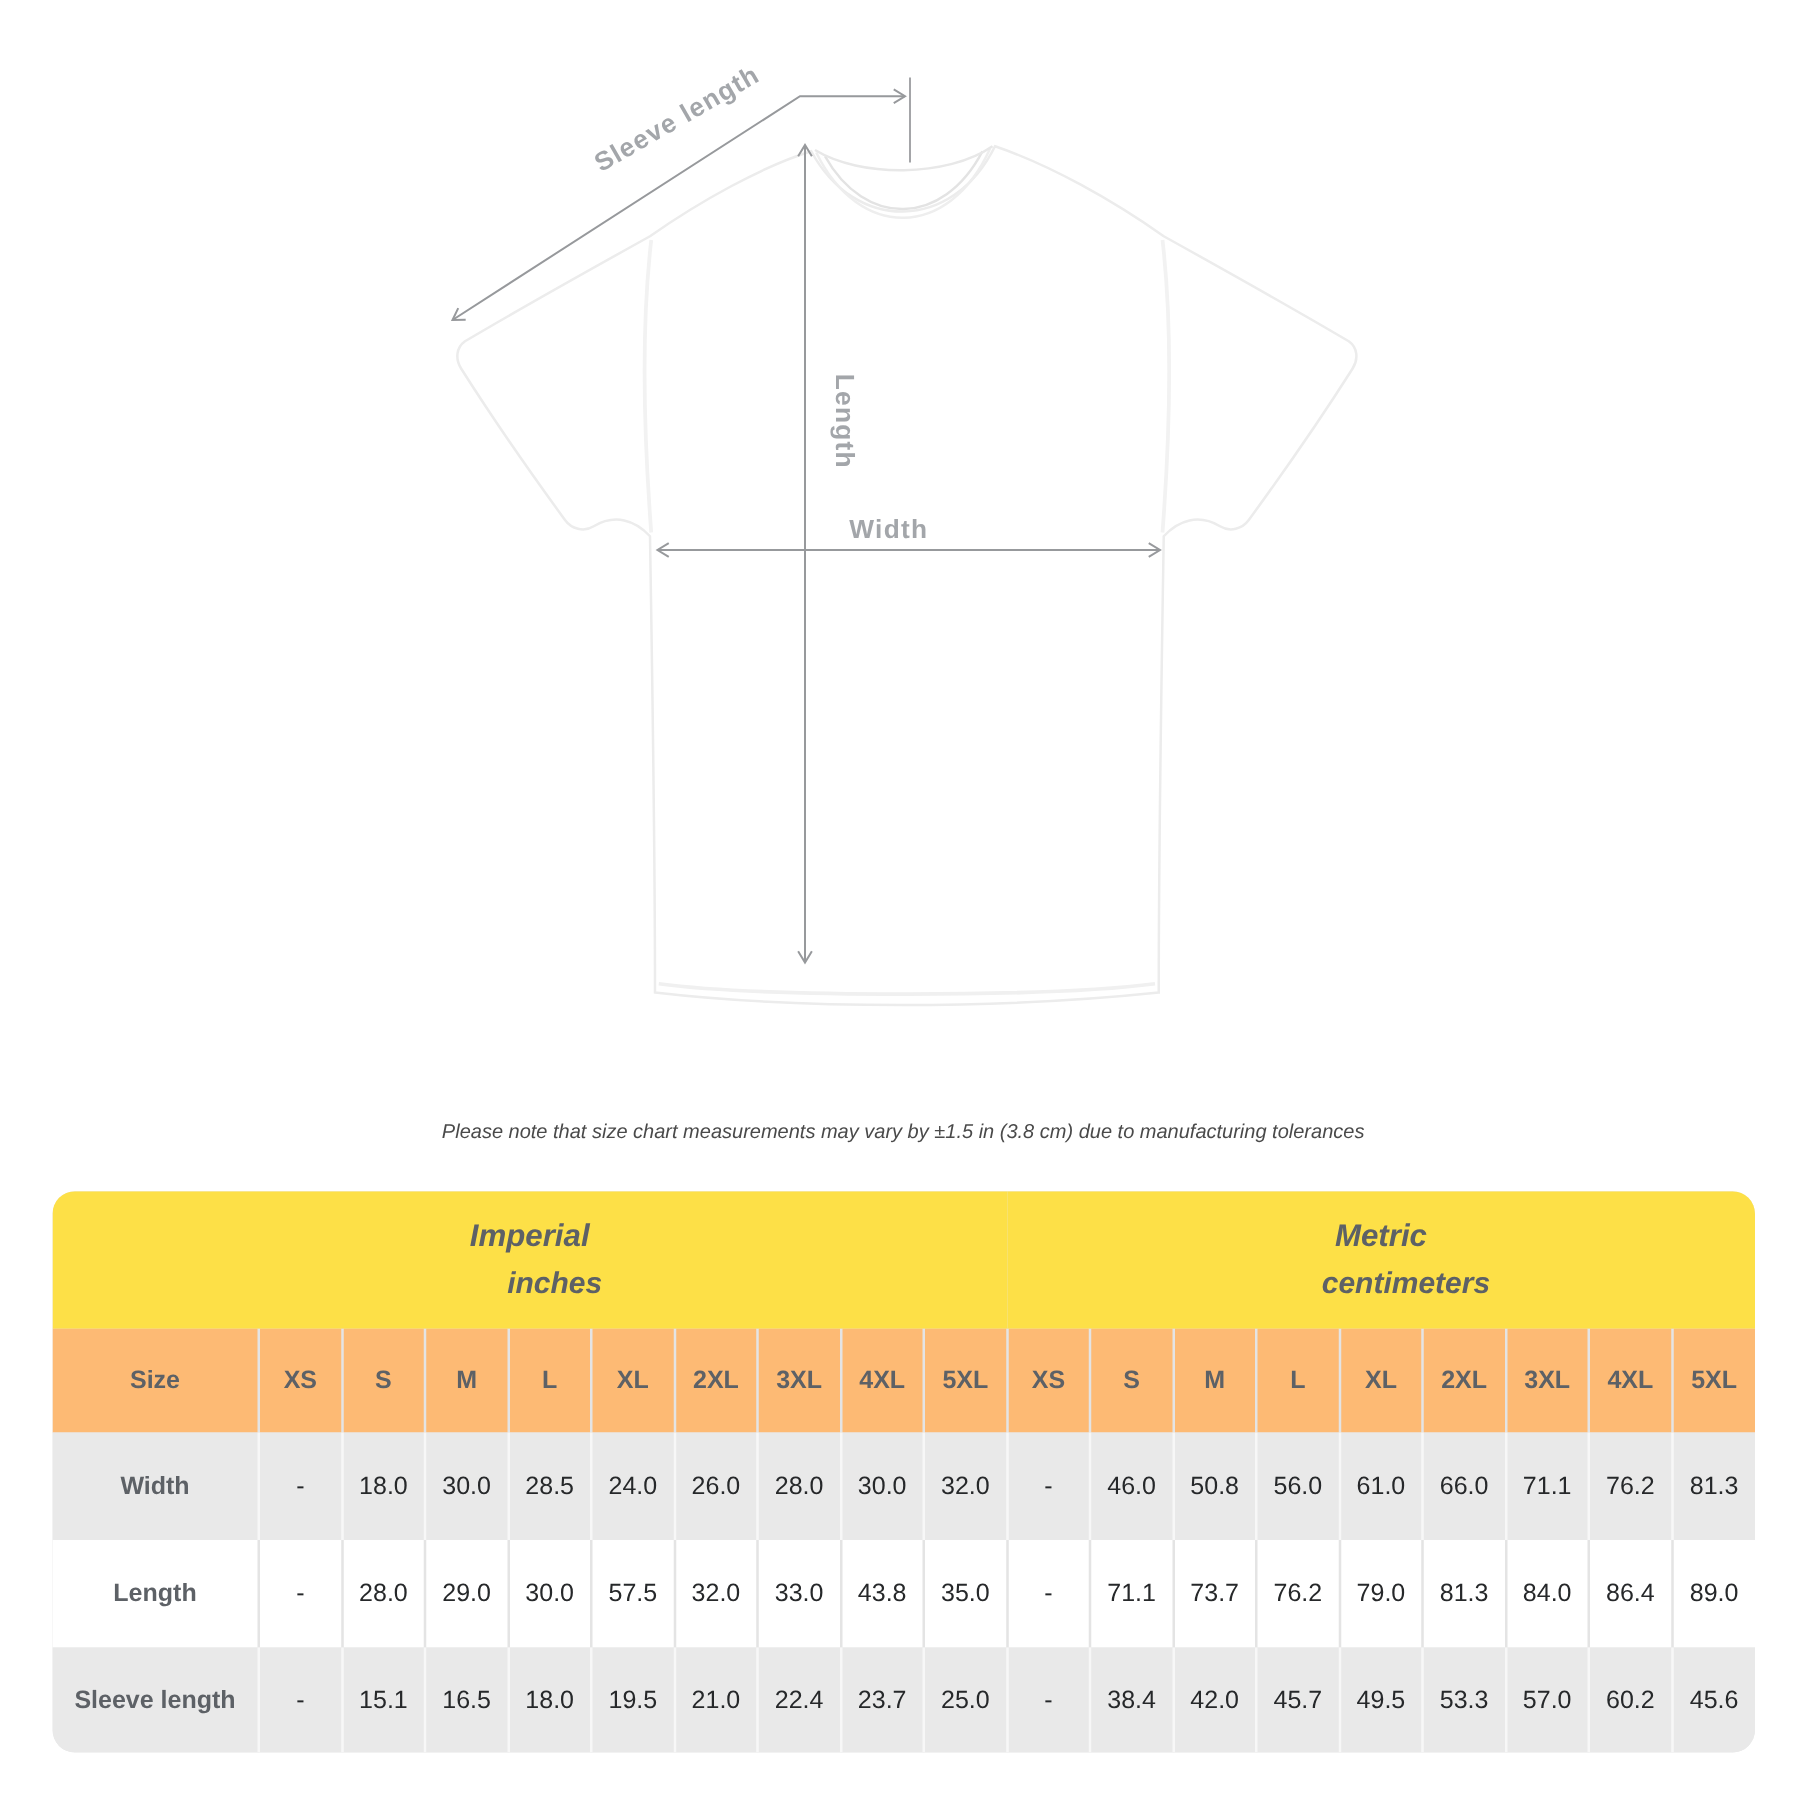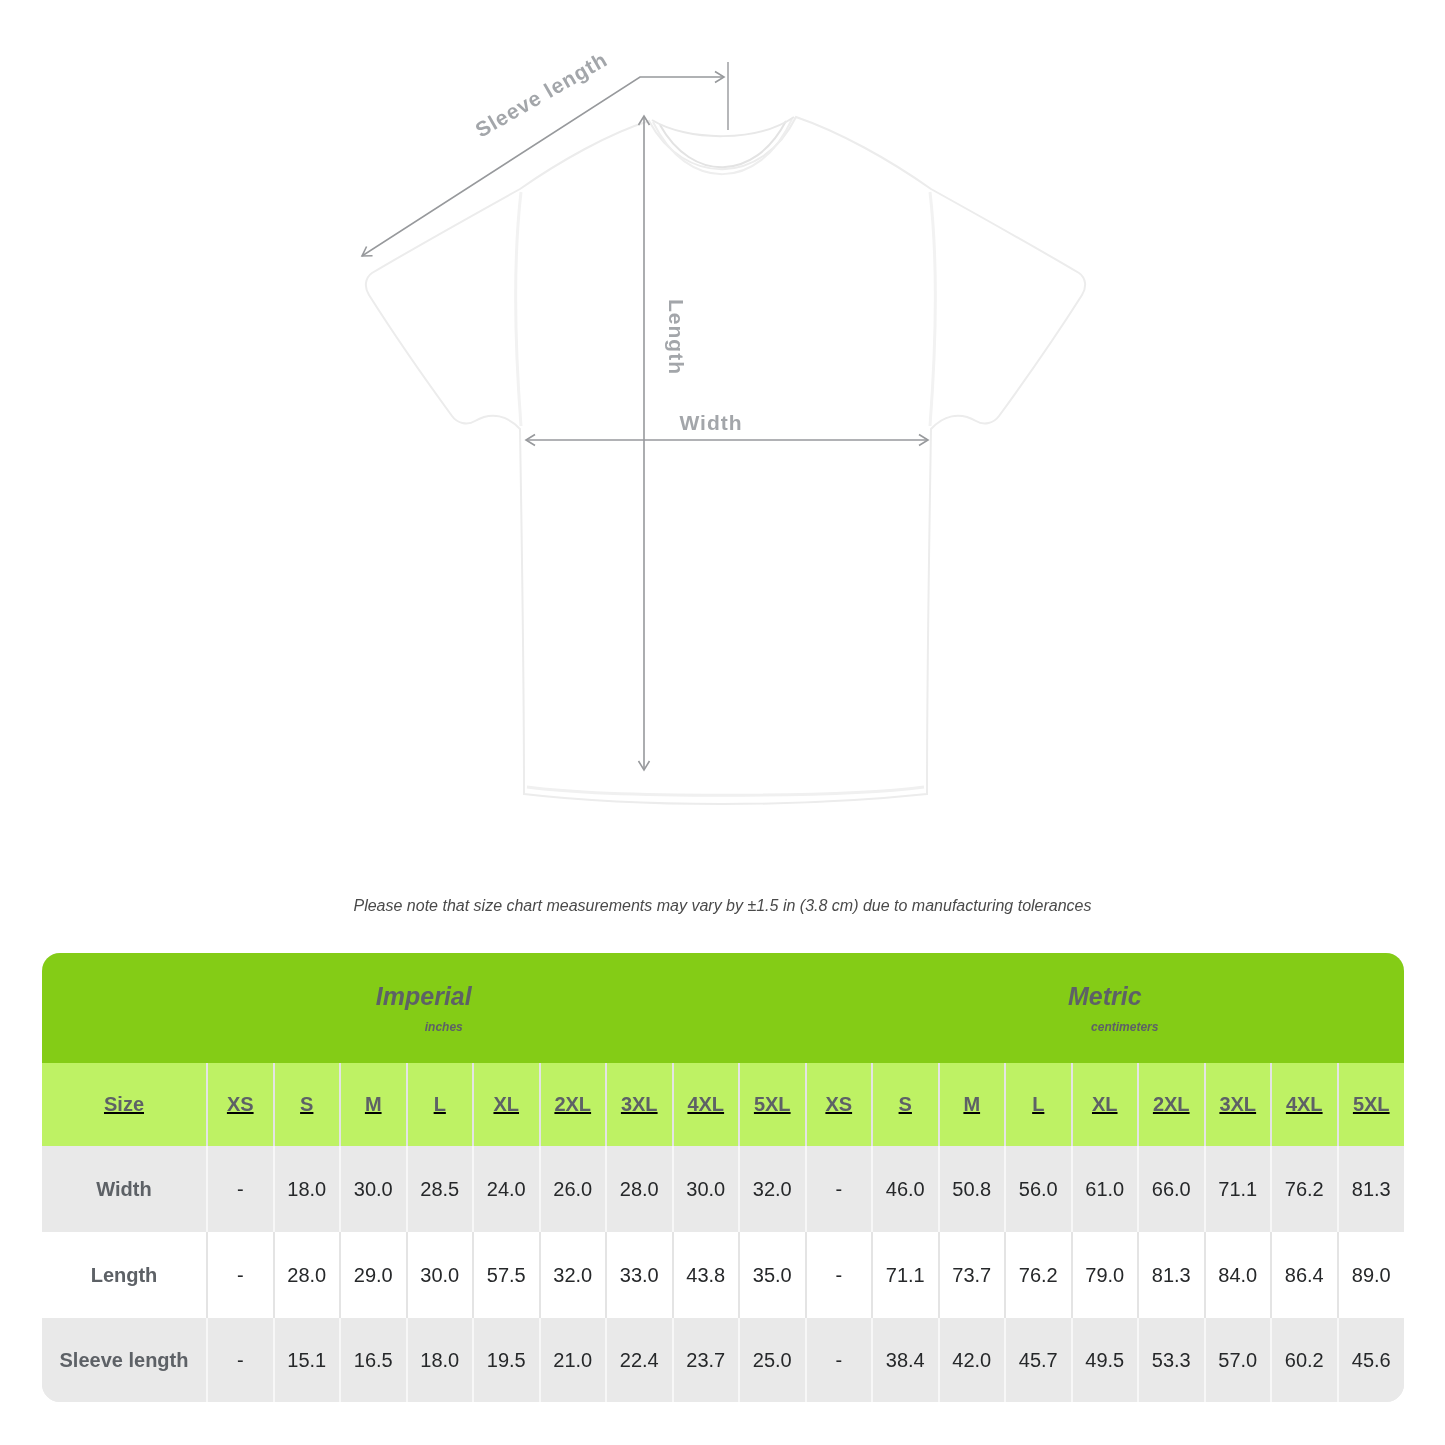--- a/index.html
+++ b/index.html
@@ -26,25 +26,25 @@
   }
   
   .table-wrap {
     position:absolute; left:42px; top:953px; width:1362px;
     border-radius:18px; overflow:hidden; background:#e9e9e9;
   }
   table.size-table { width:100%; border-collapse:collapse; table-layout:fixed; }
   col.label-col { width:165px; }
   th, td { text-align:center; vertical-align:middle; padding:0; }
 
-  tr.units-row th { height:110px; background:#84cc16; }
+  tr.units-row th { height:110px; background:#fde047; }
   .unit-label { font-style:italic; font-weight:bold; font-size:25px; color:#5d6166; margin-bottom:9px; }
-  .unit-sub   { font-style:italic; font-size:12px; color:#5d6166;margin-left:40px; }
-
-  tr.sizes-row { background:#bef264;text-decoration:underline; }
+  .unit-sub   { font-style:italic; font-size:24px; color:#5d6166;margin-left:40px; }
+
+  tr.sizes-row { background:#fdba74; }
   tr.sizes-row th { height:83px; font-weight:bold; font-size:20px; color:#5d6166; }
 
   tbody th.row-label { font-weight:bold; font-size:20px; color:#5d6166; }
   tbody td { font-size:20px; font-weight:400; color:#26282a; }
   tbody tr { height:86px; }
   tbody tr:last-child { height:84px; }
   tbody tr.row-gray  { background:#e9e9e9; }
   tbody tr.row-white { background:#ffffff; }
 
   tr.sizes-row  > *:not(:first-child) { border-left:2px solid #e4e4e4; }

